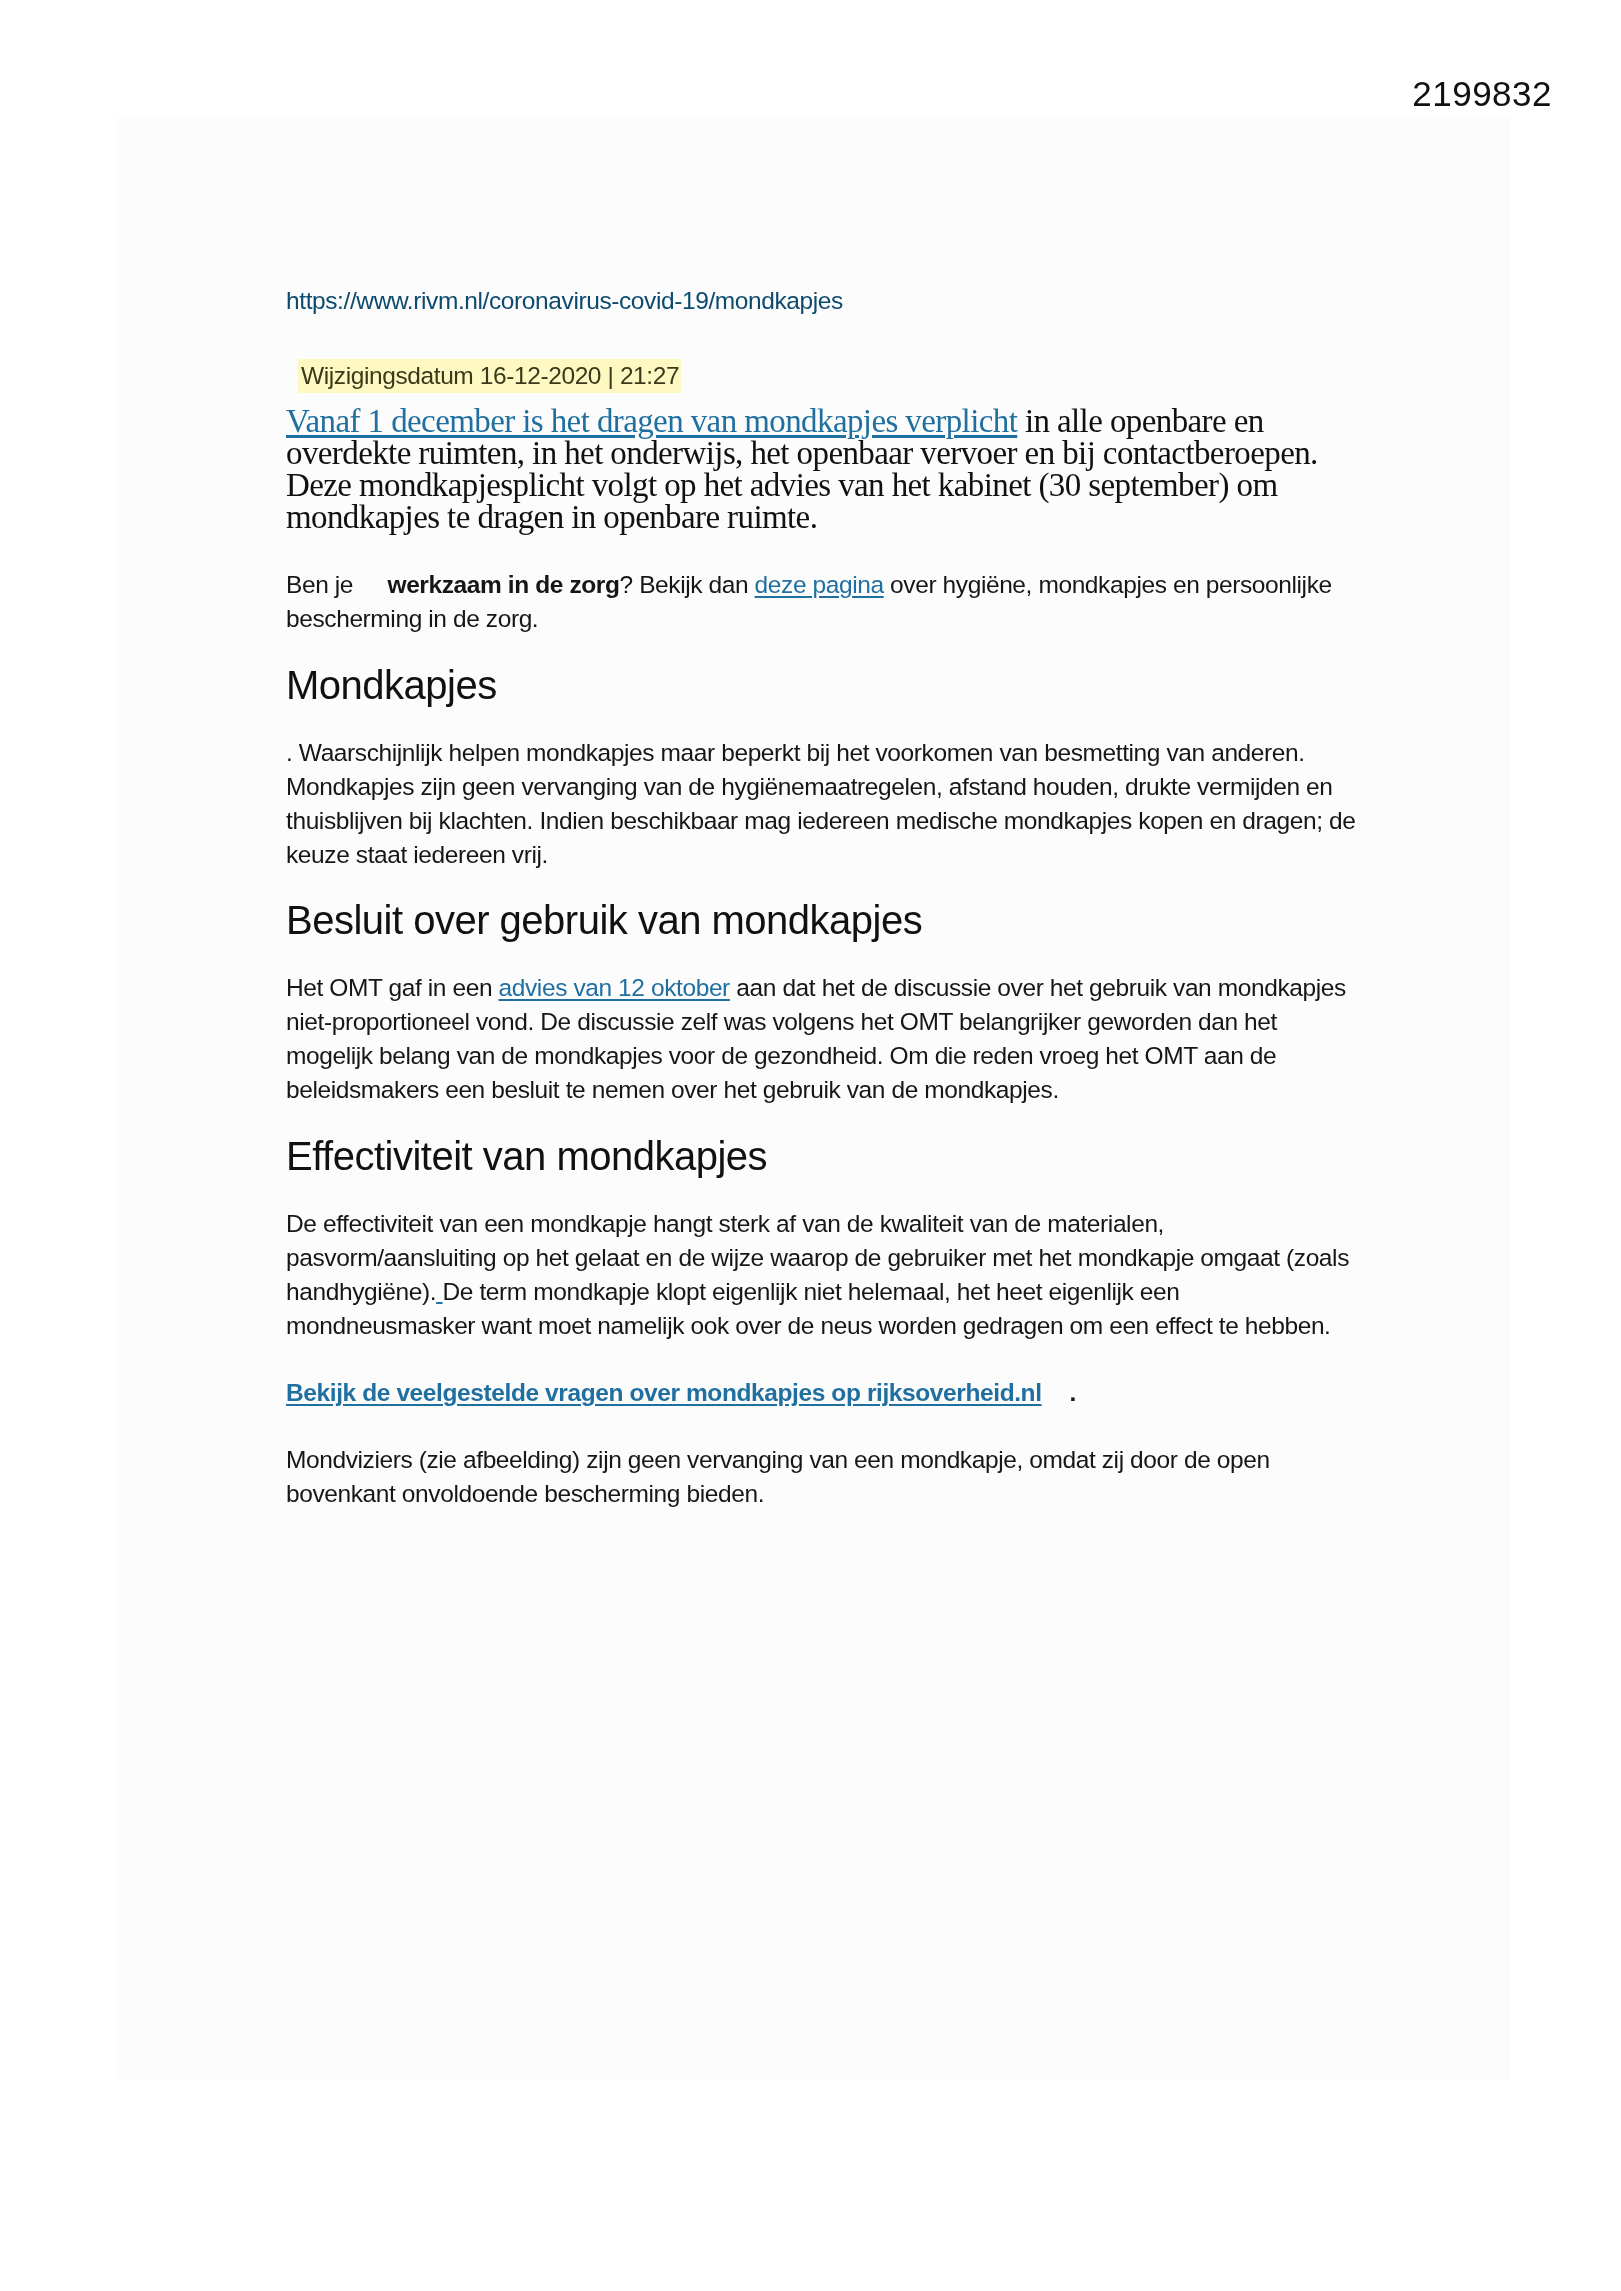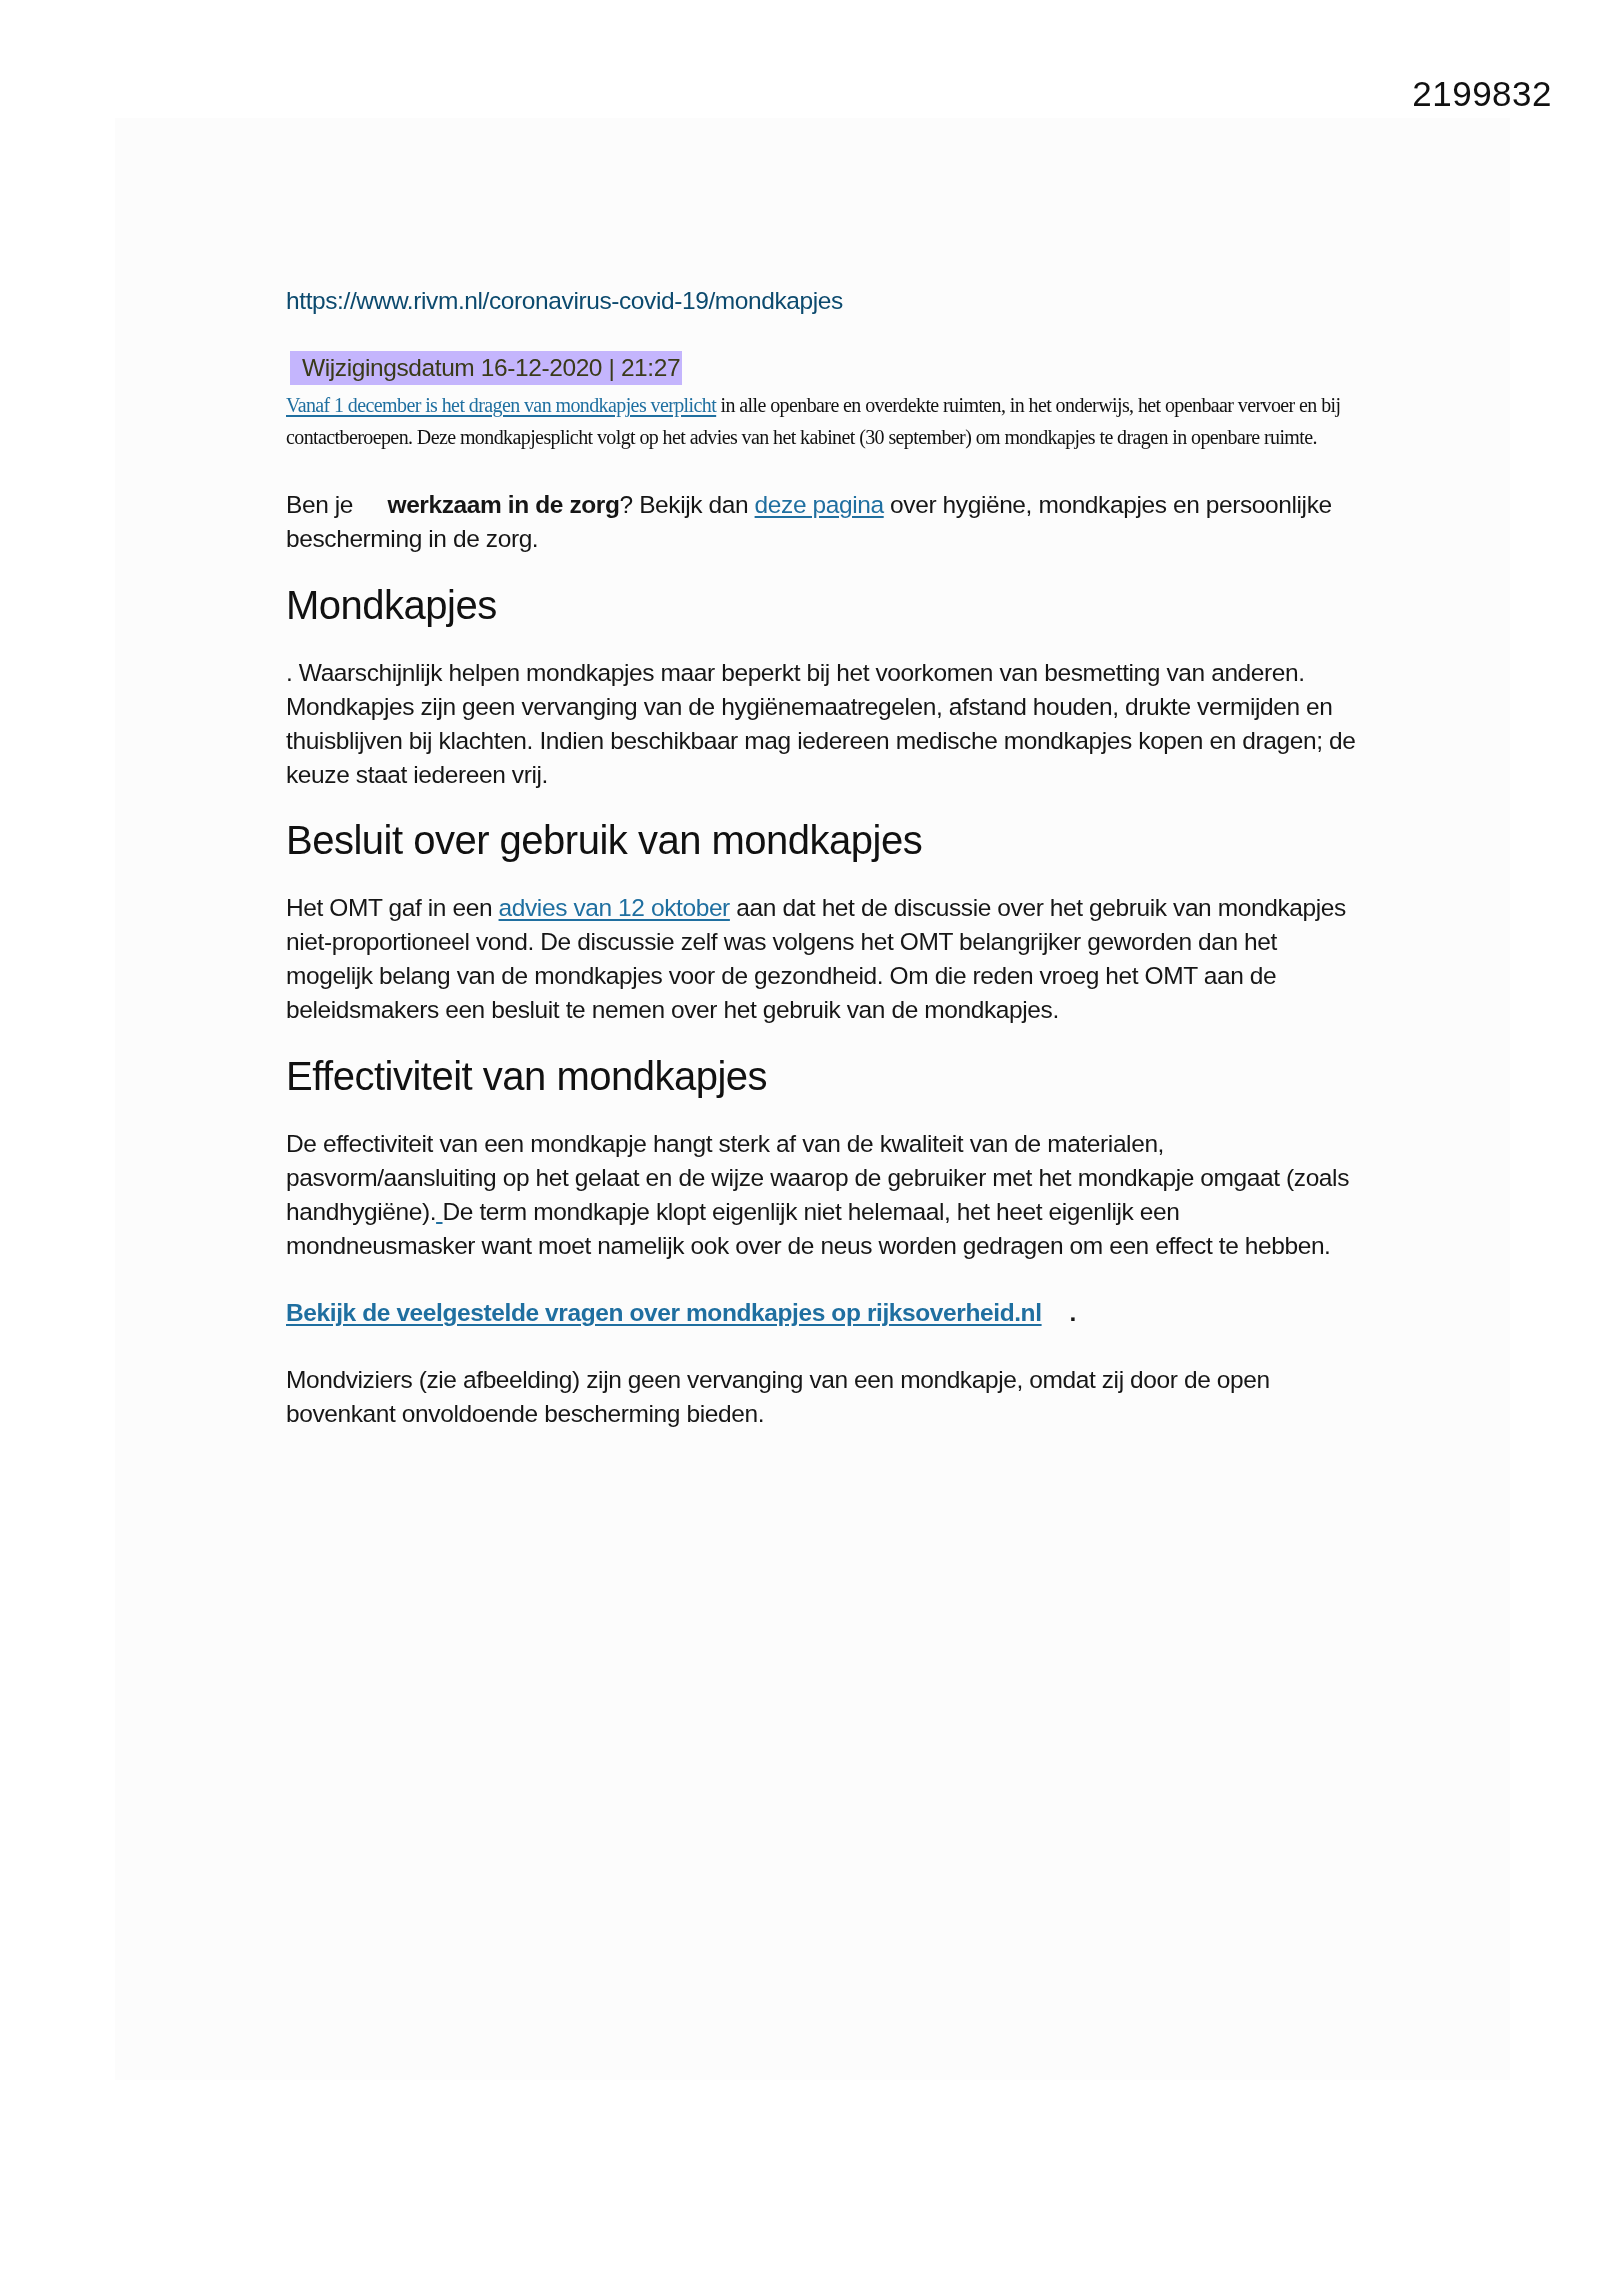--- a/index.html
+++ b/index.html
@@ -42,28 +42,28 @@
     color: #161616;
     letter-spacing: -0.4px;
   }
   .url-line {
     font-size: 24.5px;
     color: #0c4a6e;
     margin: 0 0 29px 0;
   }
   .date-line {
     display: inline-block;
-    background: #c4b5fd;
+    background: #fef9c3;
     color: #3a3a1a;
-    padding: 0 2px 0 12px;
-    margin: 4px;
+    padding: 0 2px 0 3px;
+    margin: 12px;
   }
   .serif-para {
     font-family: "Liberation Serif", serif;
-    font-size: 20px;
+    font-size: 33px;
     line-height: 32px;
     color: #111;
     margin: 0 0 35px 0;
     letter-spacing: -0.6px;
   }
   a, .link {
     color: #1f6fa0;
     text-decoration: underline;
     text-underline-offset: 2.9px;
   }

